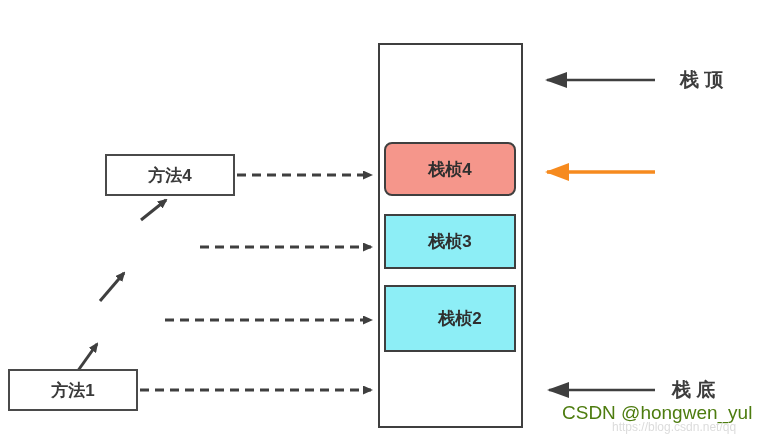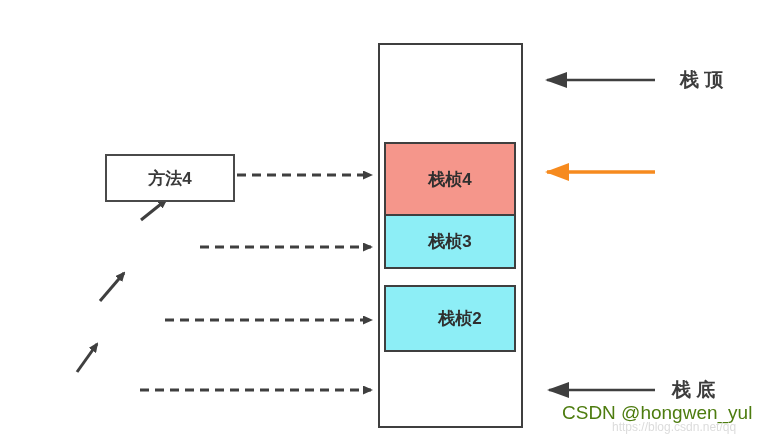--- a/index.html
+++ b/index.html
@@ -16,21 +16,21 @@
     overflow: hidden;
   }
   .arrow-layer {
     position: absolute;
     left: 0; top: 0;
     width: 762px; height: 435px;
   }
   .method-box {
     position: absolute;
     width: 130px;
-    height: 48px;
+    height: 42px;
     box-sizing: border-box;
     background: #ffffff;
     border: 2px solid #4a4a4a;
     display: flex;
     align-items: center;
     justify-content: center;
     font-size: 17px;
     font-weight: bold;
     color: #3a3a3a;
   }
@@ -55,21 +55,21 @@
     width: 132px;
     box-sizing: border-box;
     border: 2px solid #3f3f3f;
     display: flex;
     align-items: center;
     justify-content: center;
     font-size: 17px;
     font-weight: bold;
     color: #2f2f2f;
   }
-  #frame-4 { top: 97px;  height: 74px; }
+  #frame-4 { top: 97px;  height: 54px; border-radius: 8px; }
   #frame-3 { top: 169px; height: 55px; }
   #frame-2 { top: 240px; height: 67px; }
   #frame-1 { top: 313px; height: 68px; }
 
   .side-label {
     position: absolute;
     font-size: 19px;
     font-weight: bold;
     color: #3d3d3d;
     white-space: nowrap;
@@ -123,20 +123,23 @@
     <line x1="141" y1="220" x2="166" y2="200" stroke="#3f3f3f" stroke-width="3" marker-end="url(#ah-dark)"></line>
 
     <line x1="655" y1="80" x2="547" y2="80" stroke="#3f3f3f" stroke-width="2.5" marker-end="url(#ah-dark-big)"></line>
     <line x1="655" y1="172" x2="547" y2="172" stroke="#f68a1e" stroke-width="3.5" marker-end="url(#ah-orange-big)"></line>
     <line x1="655" y1="390" x2="549" y2="390" stroke="#3f3f3f" stroke-width="2.5" marker-end="url(#ah-dark-big)"></line>
   </svg>
 
   <div class="method-box" id="method-4">
     <span>方法4</span>
   </div>
+  <div class="method-box" id="method-1">
+    <span>方法1</span>
+  </div>
 
   <div class="stack-container">
     <div class="stack-frame" id="frame-4" style="background-color: rgb(245, 150, 139);">
       <span>栈桢4</span>
     </div>
     <div class="stack-frame" id="frame-3" style="background-color: rgb(141, 238, 246);">
       <span>栈桢3</span>
     </div>
     <div class="stack-frame" id="frame-2" style="background-color: rgb(141, 238, 246); padding-left: 20px;">
       <span>栈桢2</span>

